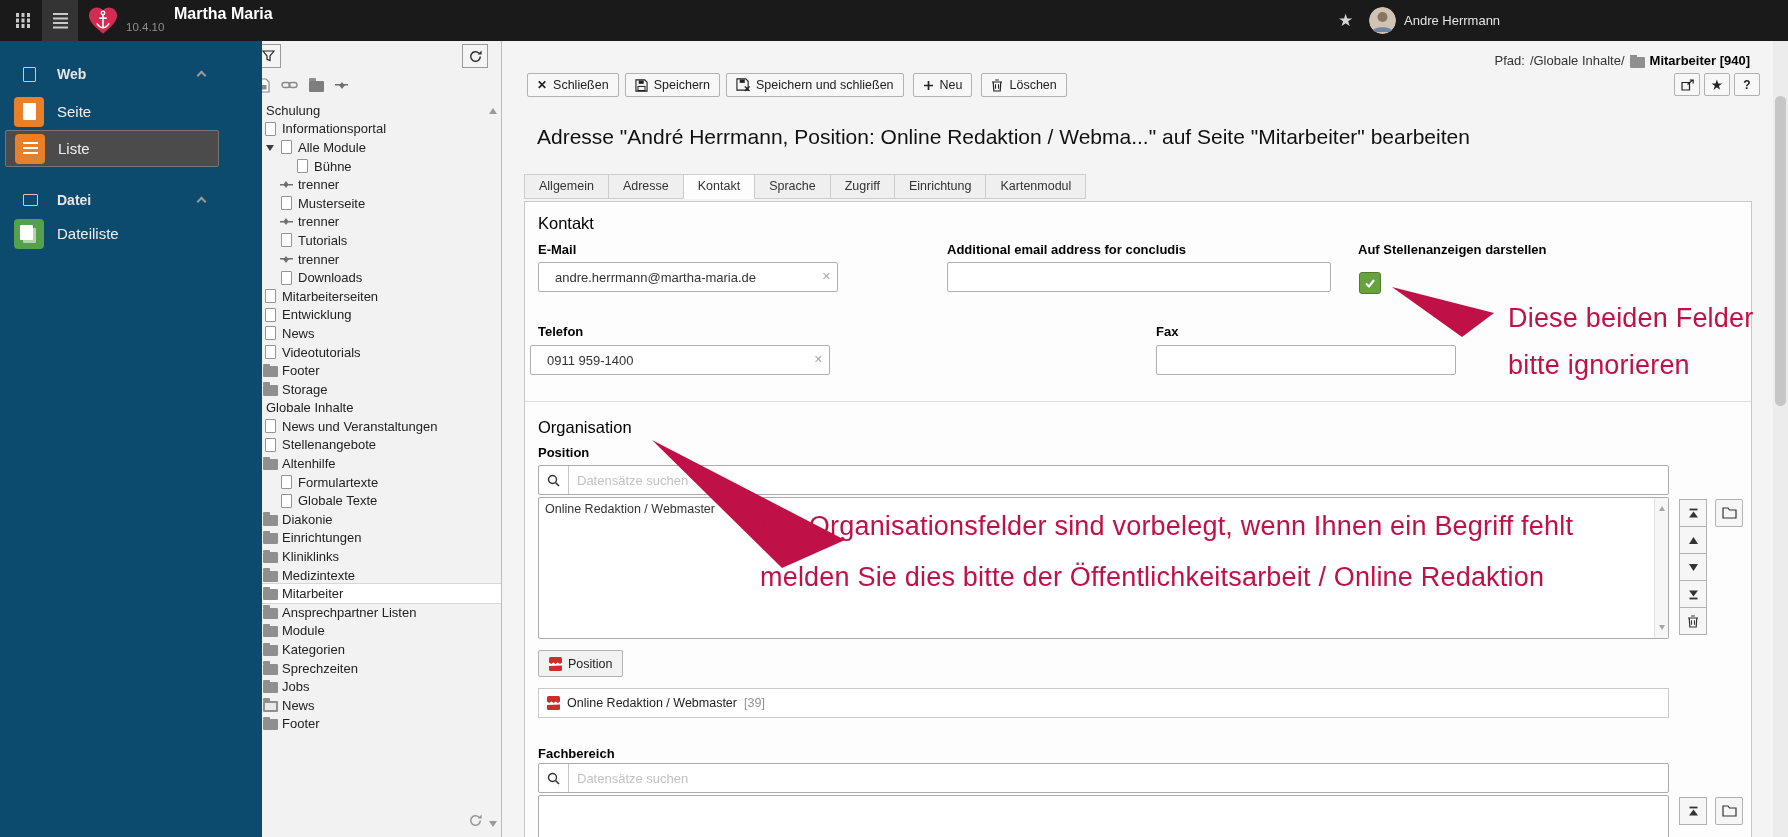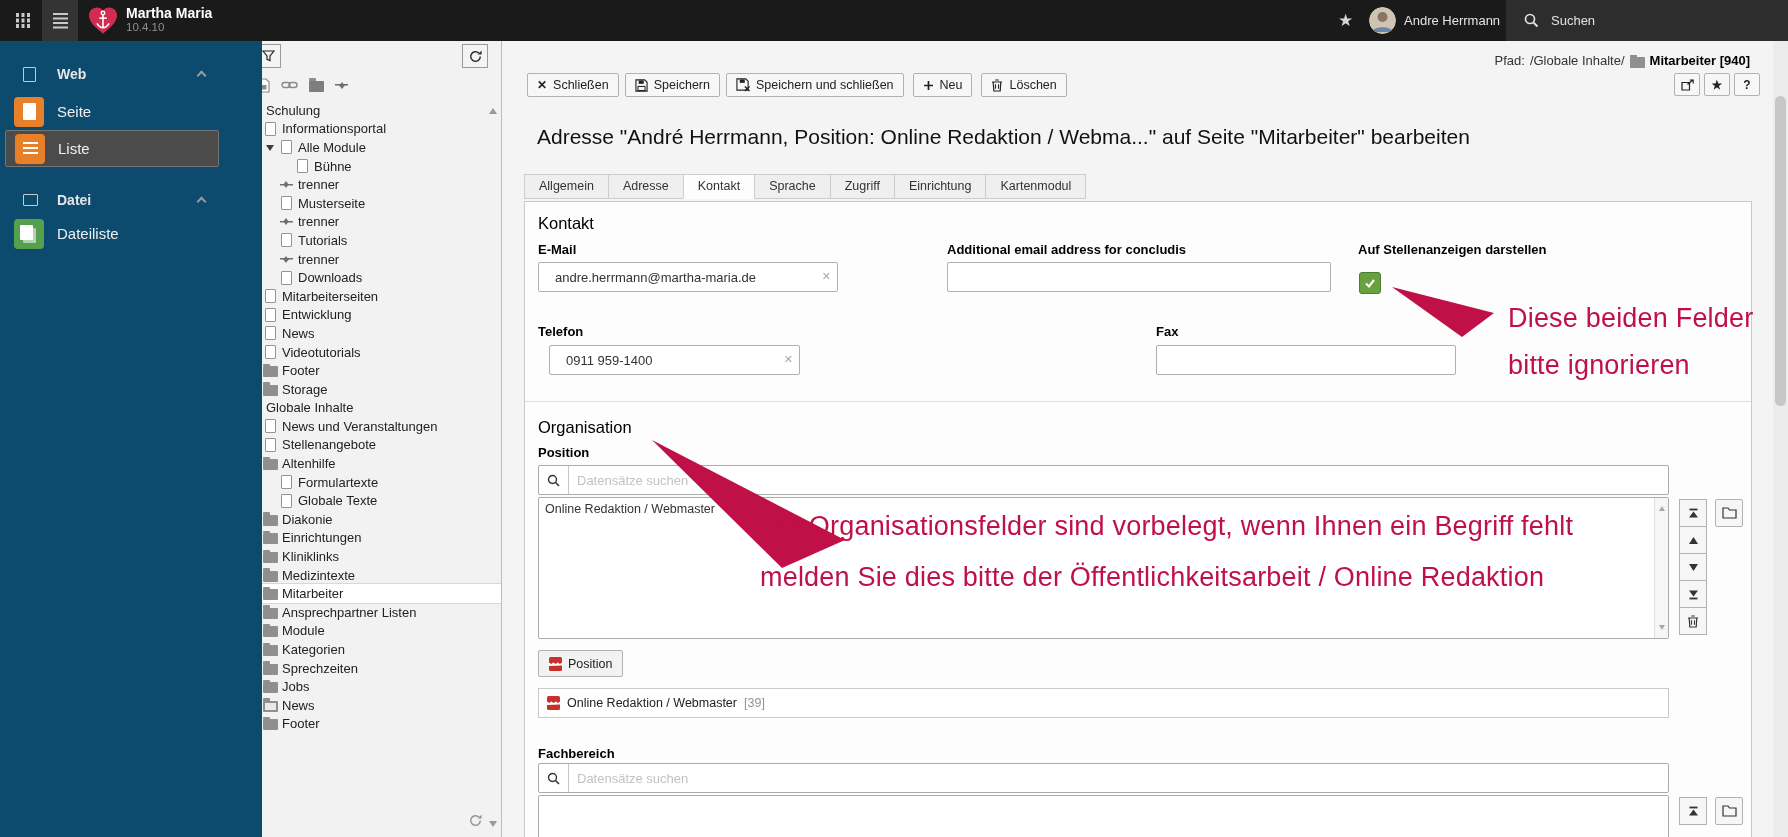--- a/index.html
+++ b/index.html
@@ -5,21 +5,21 @@
   * { box-sizing: border-box; margin: 0; padding: 0; }
   html,body { width:1788px; height:837px; }
   body { position:relative; font-family:"Liberation Sans",sans-serif; background:#f2f2f2; overflow:hidden; color:#222; }
 
   
   .topbar { position:absolute; left:0; top:0; width:1788px; height:41px; background:#1a1a1a; z-index:30; }
   .tb-btn { position:absolute; top:0; height:41px; display:flex; align-items:center; justify-content:center; }
   .grid-ico { width:3.5px; height:3.5px; background:#c9c9c9; box-shadow:5.5px 0 0 #c9c9c9,11px 0 0 #c9c9c9,0 5.5px 0 #c9c9c9,5.5px 5.5px 0 #c9c9c9,11px 5.5px 0 #c9c9c9,0 11px 0 #c9c9c9,5.5px 11px 0 #c9c9c9,11px 11px 0 #c9c9c9; margin:-11px 0 0 -11px; }
   .bars-ico { width:15px; height:2px; background:#c9c9c9; box-shadow:0 4.5px 0 #c9c9c9,0 9px 0 #c9c9c9,0 13.5px 0 #c9c9c9; margin-top:-13px; }
   .brand { position:absolute; left:90px; top:6px; display:flex; gap:10px; }
-  .brand-name { font-size:14px; font-weight:bold; color:#fff; line-height:15px; }
+  .brand-name { font-size:16px; font-weight:bold; color:#fff; line-height:15px;margin-left:48px; }
   .brand-ver { font-size:11.5px; color:#8f8f8f; line-height:13px; }
   .tb-star { position:absolute; left:1338px; top:0; height:41px; display:flex; align-items:center; color:#d5d5d5; font-size:17px; }
   .avatar { position:absolute; left:1369px; top:7px; width:27px; height:27px; border-radius:50%; overflow:hidden; }
   .tb-user { position:absolute; left:1404px; top:0; height:41px; display:flex; align-items:center; color:#e4e4e4; font-size:13px; }
   .tb-search { position:absolute; left:1506px; top:0; width:282px; height:41px; background:#2d2d2d; display:flex; align-items:center; gap:12px; padding-left:18px; color:#e2e2e2; font-size:13px; }
 
   
   .modmenu { position:absolute; left:0; top:41px; width:262px; height:796px; background:#0c4a6e; z-index:20; }
   .mm-hdr { position:absolute; left:0; width:225px; height:26px; display:flex; align-items:center; }
   .mm-hdr .lbl { position:absolute; left:57px; font-size:14px; font-weight:bold; color:#e6e6e6; }
@@ -149,27 +149,20 @@
   <div class="avatar">
     <svg width="27" height="27">
       <circle cx="13.5" cy="13.5" r="13.5" fill="#cfc3b4"></circle>
       <circle cx="13.5" cy="10" r="5" fill="#8a7563"></circle>
       <path d="M2.5 25c2-6.5 20-6.5 22 0z" fill="#6e85a3"></path>
     </svg>
   </div>
   <div class="tb-user">
       <span>Andre Herrmann</span>
     </div>
-  <div class="tb-search">
-    <svg width="15" height="15" viewBox="0 0 15 15">
-      <circle cx="6" cy="6" r="4.5" fill="none" stroke="#e2e2e2" stroke-width="1.7"></circle>
-      <path d="M9.5 9.5l4 4" stroke="#e2e2e2" stroke-width="1.9"></path>
-    </svg>
-    <span>Suchen</span>
-  </div>
 </div>
 
 <div class="modmenu">
   <div class="mm-hdr" style="top:20px;">
     <span class="sec-ico"></span>
     <span class="lbl">Web</span>
     <span class="chev-up"></span>
   </div>
   <div class="mm-item" style="top:52px;">
     <span class="mod-ico ico-orange">
@@ -571,21 +564,21 @@
     </div>
 
     <span class="flabel" style="left:833px;top:40px;">Auf Stellenanzeigen darstellen</span>
     <div class="checkbox" style="left:834px;top:70px;">
       <svg width="14" height="14" viewBox="0 0 14 14">
         <path d="M3 7.5l3 3 5-6.5" fill="none" stroke="#fff" stroke-width="2.1"></path>
       </svg>
     </div>
 
     <span class="flabel" style="left:13px;top:122px;">Telefon</span>
-    <div class="iwrap" style="left:24px;top:143px;width:251px;">
+    <div class="iwrap" style="left:5px;top:143px;width:300px;">
       <input type="text" value="0911 959-1400" style="">
       <span class="clr">✕</span>
     </div>
 
     <span class="flabel" style="left:631px;top:122px;">Fax</span>
     <div class="iwrap" style="left:631px;top:143px;width:300px;">
       <input type="text" value="" style="">
     </div>
 
     <div class="hr" style="top:199px;"></div>

